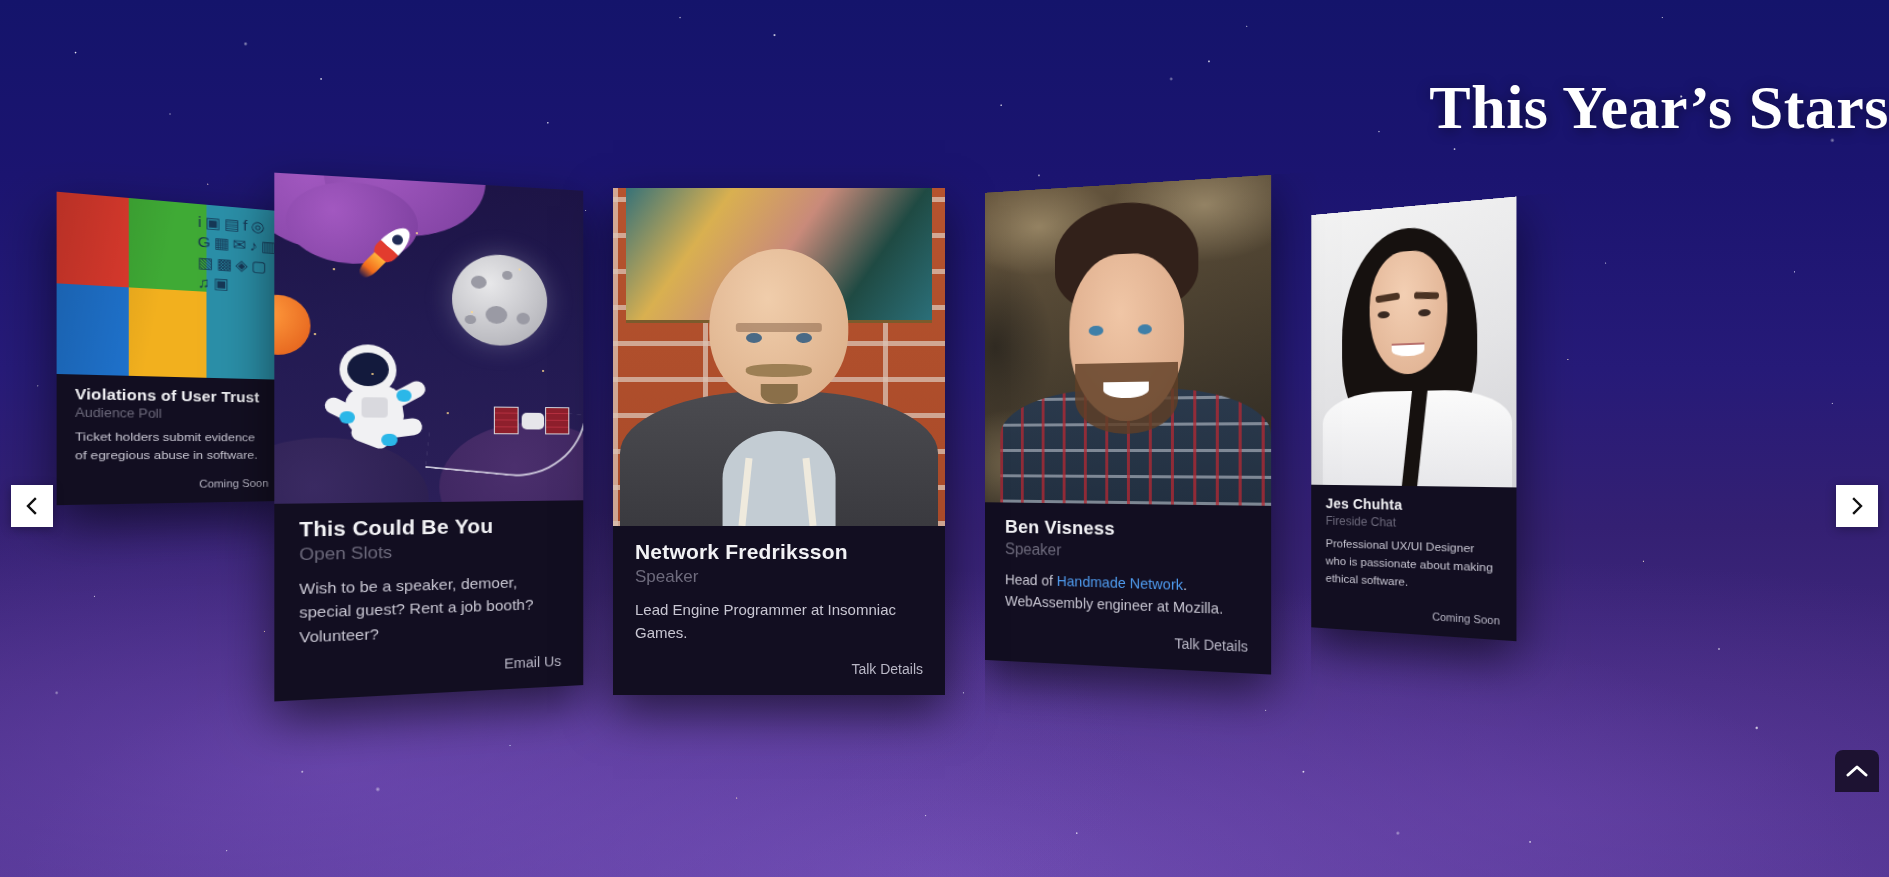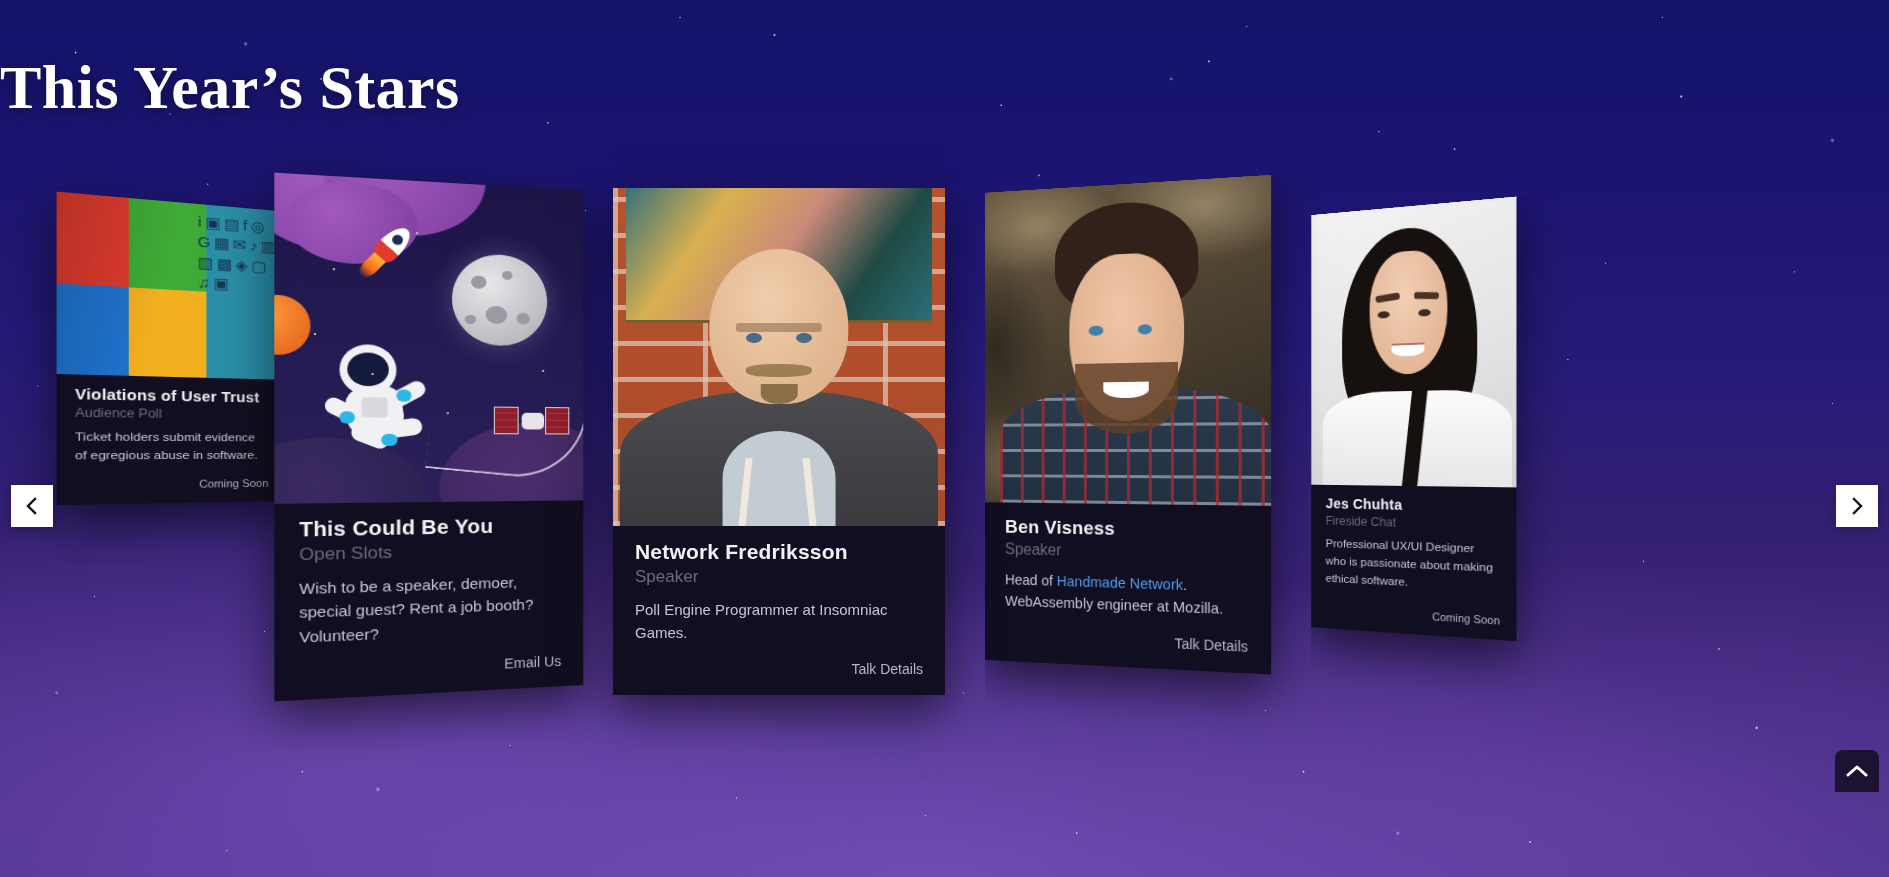--- a/index.html
+++ b/index.html
@@ -87,22 +87,22 @@
       radial-gradient(2.4px 2.4px at 97% 16%, rgba(255,255,255,.9), transparent),
       radial-gradient(2px 2px at 55% 22%, rgba(255,255,255,.85), transparent),
       radial-gradient(2.6px 2.6px at 20% 90%, rgba(255,255,255,.95), transparent),
       radial-gradient(2.2px 2.2px at 74% 95%, rgba(255,255,255,.9), transparent),
       radial-gradient(2px 2px at 3% 79%, rgba(255,255,255,.85), transparent);
     background-repeat:no-repeat;
   }
 
   
   .page-title {
-    position:absolute; top:52px; left:0; width:100%;
-    text-align:left;
+    position:absolute; top:72px; left:0; width:100%;
+    text-align:right;
     font-family:"Liberation Serif", serif;
     font-size:62px; color:#fff; letter-spacing:.5px;
     text-shadow:0 2px 14px rgba(0,0,0,.45);
     z-index:5;
   }
 
   
   .carousel {
     position:absolute; left:0; top:150px; width:1889px; height:600px;
     perspective:1400px; transform-style:preserve-3d; z-index:4;
@@ -439,21 +439,21 @@
           <span class="brow"></span>
         <span class="eye l"></span>
           <span class="eye r"></span>
         <span class="stache"></span>
           <span class="goatee"></span>
       </div>
     </div>
     <div class="card-body">
       <div class="card-name">Network Fredriksson</div>
       <div class="card-role">Speaker</div>
-      <div class="card-desc">Poll Engine Programmer at Insomniac Games.</div>
+      <div class="card-desc">Lead Engine Programmer at Insomniac Games.</div>
       <div class="card-action">Talk Details</div>
     </div>
   </div>
 
   <div class="card" id="card-3">
     <div class="card-media">
       <div class="art-photo ph-ben">
         <span class="rock"></span>
         <span class="shirt"></span>
         <span class="hair"></span>

